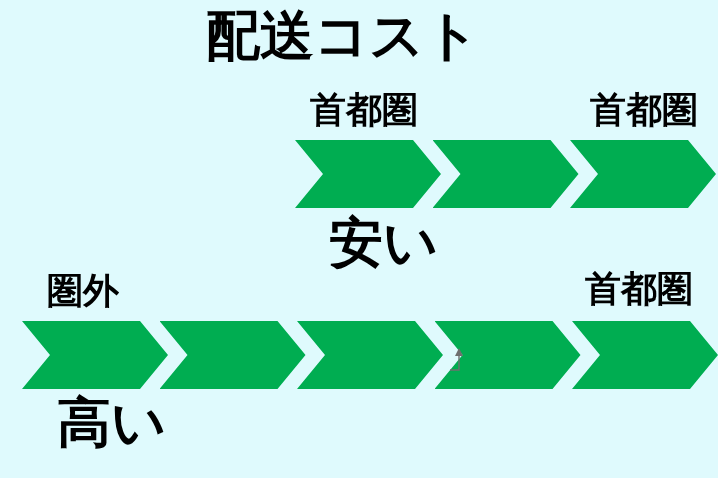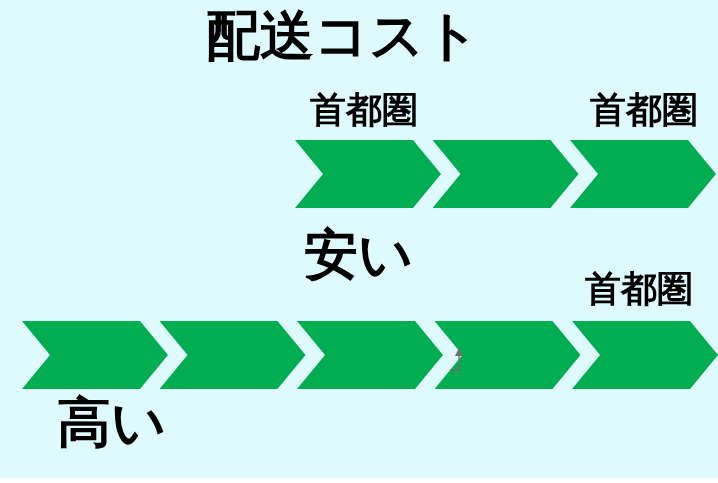--- a/index.html
+++ b/index.html
@@ -64,22 +64,23 @@
 
   <div class="title">配送コスト</div>
 
   <div class="label" style="left:310px; top:93px;">首都圏</div>
   <div class="label" style="left:590px; top:93px;">首都圏</div>
   <div class="arrow-row" id="arrow-row-1" style="left: 295px; top: 140px; width: 421px; height: 68px;">
       <div class="chevron" style="left: 0px;"></div>
       <div class="chevron" style="left: 137.5px;"></div>
       <div class="chevron" style="left: 275px;"></div>
     </div>
-  <div class="caption" style="left:304px; top:212px;margin-top:12px;">安い</div>
+  <div class="caption" style="left:329px; top:212px;">安い</div>
 
+  <div class="label" style="left:47px; top:274px;">圏外</div>
   <div class="label" style="left:585px; top:272px;">首都圏</div>
   <div class="arrow-row" id="arrow-row-2" style="left: 22px; top: 321px; width: 696px; height: 68px;">
       <div class="chevron" style="left: 0px;"></div>
       <div class="chevron" style="left: 137.5px;"></div>
       <div class="chevron" style="left: 275px;"></div>
       <div class="chevron" style="left: 412.5px;"></div>
       <div class="chevron" style="left: 550px;"></div>
     </div>
   <div class="caption" style="left:57px; top:392px;">高い</div>
 

